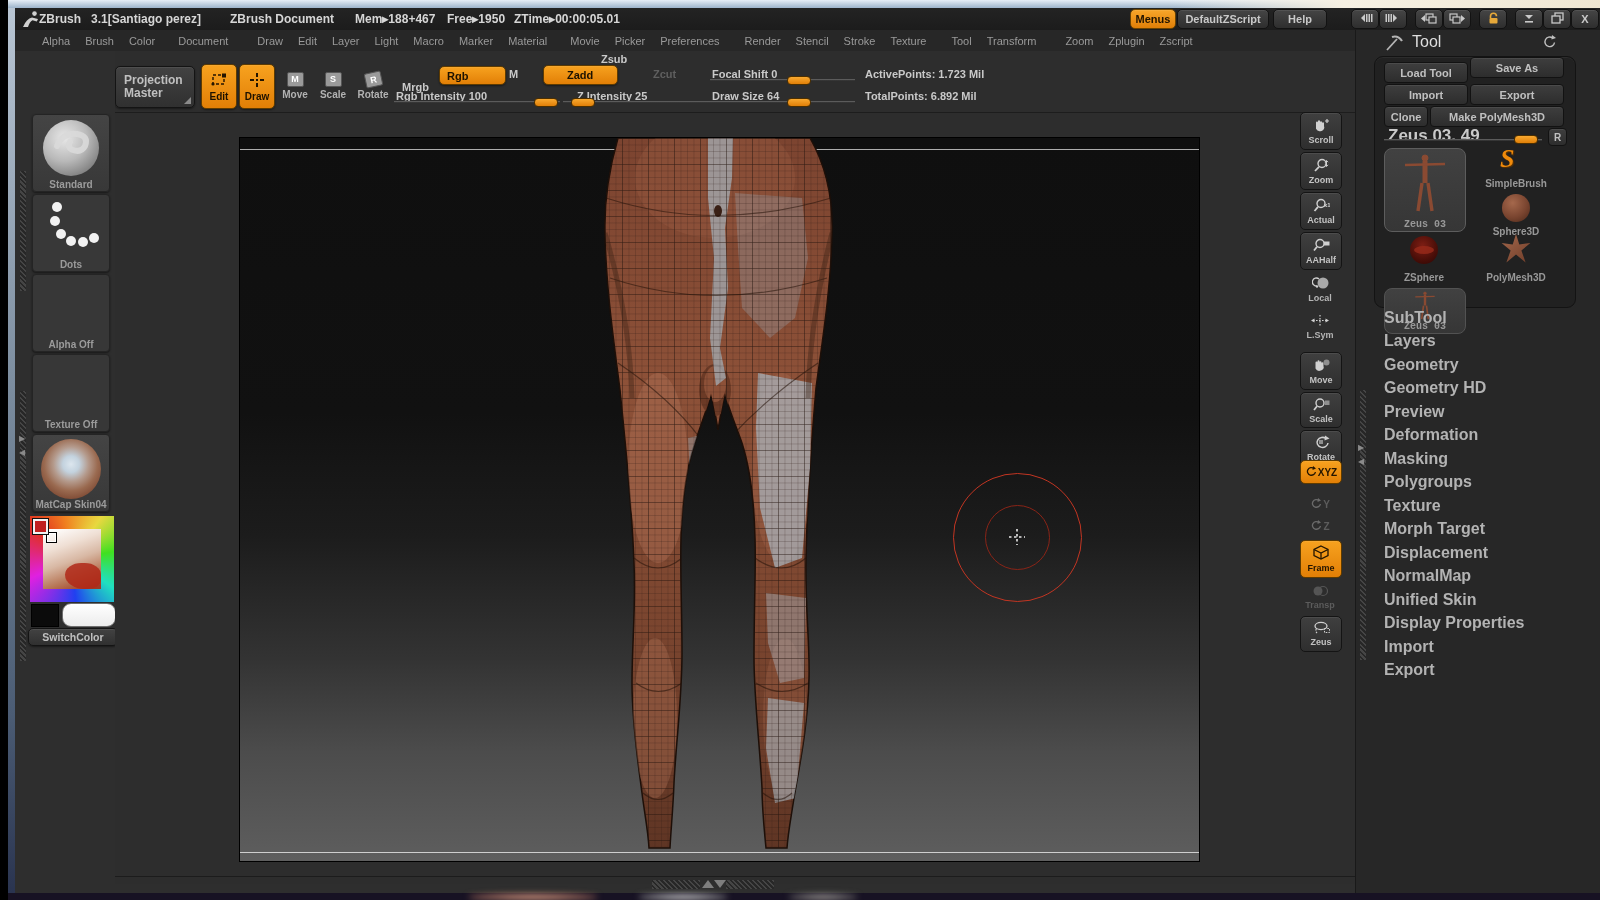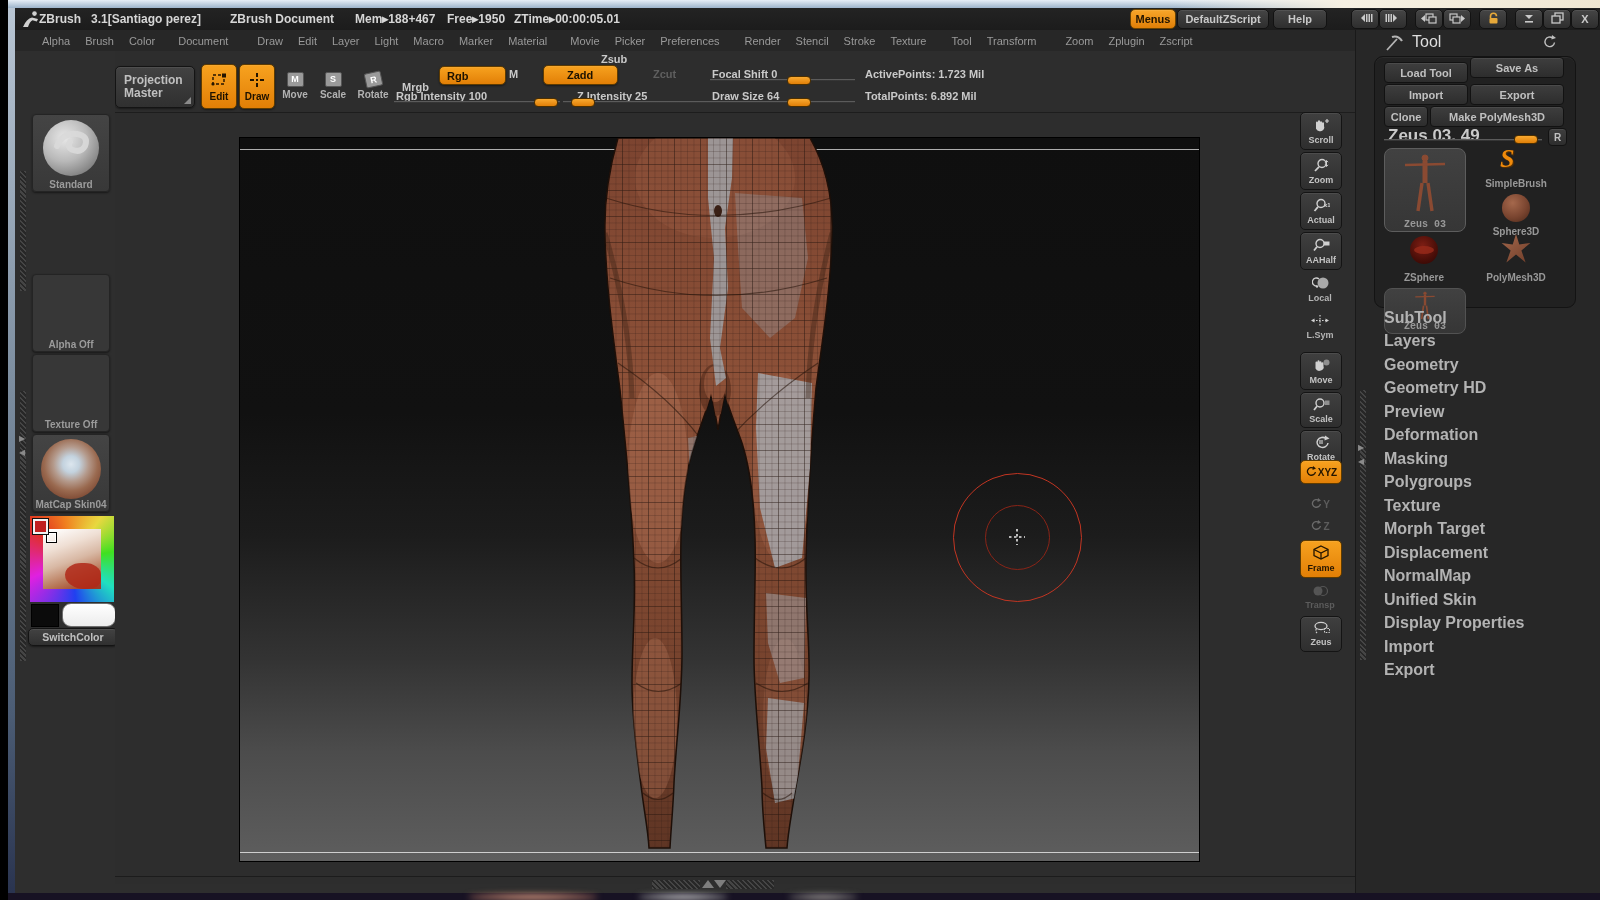--- a/index.html
+++ b/index.html
@@ -253,20 +253,33 @@
     <span class="abs arrowchar" style="left:4px;top:384px;">▶</span>
     <span class="abs arrowchar" style="left:4px;top:398px;">◀</span>
 
     <div class="abs thumb" style="top:63px;">
       <div class="abs" style="left:10px;top:5px;width:56px;height:56px;border-radius:50%;background:radial-gradient(circle at 38% 32%,#e8e8e8,#b9b9b9 45%,#7e7e7e 80%,#565656);">
         <svg width="56" height="56" viewBox="0 0 56 56">
             <path d="M14 26 Q20 12 34 14 Q46 16 42 26 Q38 33 30 30 Q24 28 27 22" fill="none" stroke="#d9d9d9" stroke-width="6" stroke-linecap="round" opacity=".9"></path>
           </svg>
       </div>
       <span class="thumb-label">Standard</span>
+    </div>
+    <div class="abs thumb" style="top:143px;background:#383838;">
+      <svg width="76" height="62" viewBox="0 0 76 62">
+          <g fill="#f2f2f2">
+            <circle cx="24" cy="12" r="5"></circle>
+            <circle cx="22" cy="26" r="5"></circle>
+            <circle cx="28" cy="39" r="5"></circle>
+            <circle cx="38" cy="46" r="5"></circle>
+            <circle cx="50" cy="47" r="5"></circle>
+            <circle cx="61" cy="43" r="5"></circle>
+          </g>
+        </svg>
+      <span class="thumb-label">Dots</span>
     </div>
     <div class="abs thumb" style="top:223px;background:#373737;">
       <span class="thumb-label">Alpha Off</span>
     </div>
     <div class="abs thumb" style="top:303px;background:#373737;">
       <span class="thumb-label">Texture Off</span>
     </div>
     <div class="abs thumb" style="top:383px;">
       <div class="abs" style="left:8px;top:4px;width:60px;height:60px;border-radius:50%;background:radial-gradient(circle at 50% 42%,#dce6ee 0%,#c3d2de 18%,#b49a8c 38%,#9a6a50 58%,#7e4a34 78%,#5e3322);"></div>
       <span class="thumb-label">MatCap Skin04</span>

